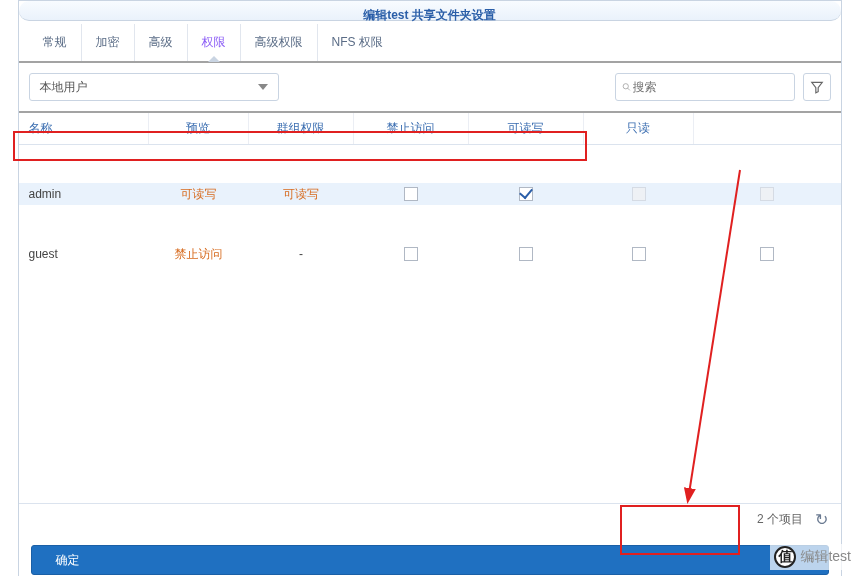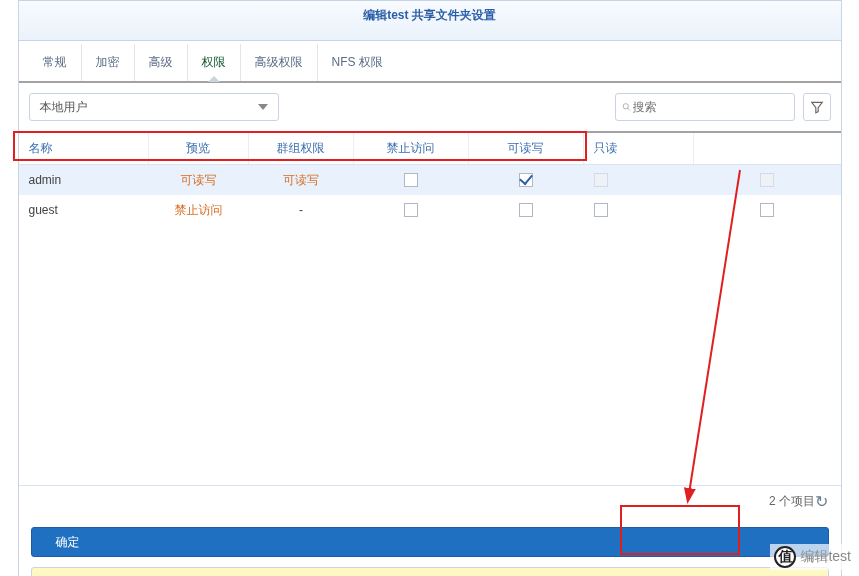--- a/index.html
+++ b/index.html
@@ -1,49 +1,49 @@
 <!DOCTYPE html>
 <html><head>
 <meta charset="utf-8">
 <style>
 * { box-sizing: border-box; margin: 0; padding: 0; }
 body { font-family: "Microsoft YaHei", Arial, sans-serif; font-size: 12px; color: #444; background: #fff; width: 859px; height: 576px; position: relative; overflow: hidden; }
 .dialog { border: 1px solid #c9d4e2; width: 824px; margin: 0 auto; background: #fff; }
-.titlebar { height: 40px; line-height: 28px; text-align: center; color: #2a5ea8; font-weight: bold; border-bottom: 1px solid #c9d4e2; background: linear-gradient(#f8fbff,#eaf2fb); }
+.titlebar { height: 20px; line-height: 28px; text-align: center; color: #2a5ea8; font-weight: bold; border-bottom: 1px solid #c9d4e2; background: linear-gradient(#f8fbff,#eaf2fb); border-radius: 14px; }
 .tabs { display: flex; border-bottom: 2px solid #a3a3a3; padding: 0 10px; height: 42px; align-items: flex-end; }
 .tab { padding: 10px 14px; color: #5a6c86; cursor: pointer; position: relative; }
 .tab.sep { border-right: 1px solid #e1e6ee; }
-.tab.active { color: #14532d; }
+.tab.active { color: #8b5cf6; }
 .tab.active::after { content: ""; position: absolute; left: 50%; bottom: -1px; transform: translateX(-50%); width: 0; height: 0; border-left: 6px solid transparent; border-right: 6px solid transparent; border-bottom: 6px solid #c9d4e2; }
 .toolbar { display: flex; padding: 10px; gap: 8px; align-items: center; }
 .dropdown { width: 250px; height: 28px; border: 1px solid #c9d4e2; border-radius: 3px; display: flex; align-items: center; padding: 0 10px; justify-content: space-between; color: #555; background: #fff; }
 .caret { width: 0; height: 0; border-left: 5px solid transparent; border-right: 5px solid transparent; border-top: 6px solid #888; }
 .spacer { flex: 1; }
 .search { width: 180px; height: 28px; border: 1px solid #c9d4e2; border-radius: 3px; display: flex; align-items: center; padding: 0 6px; gap: 2px; color: #999; }
 .search input { border: none; outline: none; flex: 1; font-size: 12px; background: transparent; }
 .filterbtn { width: 28px; height: 28px; border: 1px solid #c9d4e2; border-radius: 3px; display: flex; align-items: center; justify-content: center; color: #666; }
 .table-head { display: flex; border-top: 2px solid #a3a3a3; border-bottom: 1px solid #dbe3ee; background: #fff; }
 .table-head .cell { padding: 7px 10px; color: #3a6db0; border-right: 1px solid #ebeef4; }
 .w-name { width: 130px; }
 .w-prev { width: 100px; text-align: center; }
 .w-group { width: 105px; text-align: center; }
 .w-deny { width: 115px; text-align: center; }
 .w-rw { width: 115px; text-align: center; }
-.w-ro { width: 110px; text-align: left; }
+.w-ro { width: 110px; text-align: center; }
 .w-custom { flex: 1; text-align: center; }
-.row { display: flex; align-items: center; height: 30px; }
+.row { display: flex; align-items: center; height: 22px; margin-top: 38px; }
 .row .cell { padding: 0 10px; }
 .row.selected { background: #e9f2fc; }
 .row:not(.selected) { background: #fff; }
 .orange { color: #d76b1f; }
 .cb { width: 14px; height: 14px; border: 1px solid #b0b8c4; background: #fff; display: inline-block; position: relative; vertical-align: middle; }
 .cb.checked::after { content: ""; position: absolute; left: 2px; top: -2px; width: 6px; height: 10px; border-right: 2px solid #2a5ea8; border-bottom: 2px solid #2a5ea8; transform: rotate(40deg); }
 .cb.disabled { background: #eef1f5; border-color: #d5dbe4; }
 .table-body { height: 320px; }
-.footer-row { border-top: 1px solid #dbe3ee; padding: 6px 12px; display: flex; align-items: center; justify-content: flex-end; color: #666; }
+.footer-row { border-top: 1px solid #dbe3ee; padding: 6px 12px; display: flex; align-items: center; justify-content: flex-end; gap: 12px; color: #666; }
 .refresh-icon { font-size: 16px; color: #6a7a91; cursor: pointer; }
 .button-row { padding: 10px 12px; display: flex; justify-content: flex-end; gap: 10px; flex-direction: column; }
 .btn { height: 30px; padding: 0 24px; border-radius: 3px; border: 1px solid #c9d4e2; background: #fef9c3; color: #444; display: flex; align-items: center; cursor: pointer; }
 .btn.primary { background: #1f70c1; border-color: #1a5fa6; color: #fff; }
 .highlight-row { position: absolute; border: 2px solid #e02020; pointer-events: none; }
 .hl-admin { left: 13px; top: 131px; width: 574px; height: 30px; }
 .hl-ok { left: 620px; top: 505px; width: 120px; height: 50px; }
 .arrow-svg { position: absolute; left: 0; top: 0; pointer-events: none; }
 .watermark { position: absolute; right: 4px; bottom: 6px; display: flex; align-items: center; gap: 4px; color: #888; font-size: 14px; background: rgba(255,255,255,0.7); padding: 2px 4px; }
 .watermark .wm-icon { width: 22px; height: 22px; border-radius: 50%; background: #fff; border: 2px solid #222; display: flex; align-items: center; justify-content: center; font-weight: bold; color: #222; }

